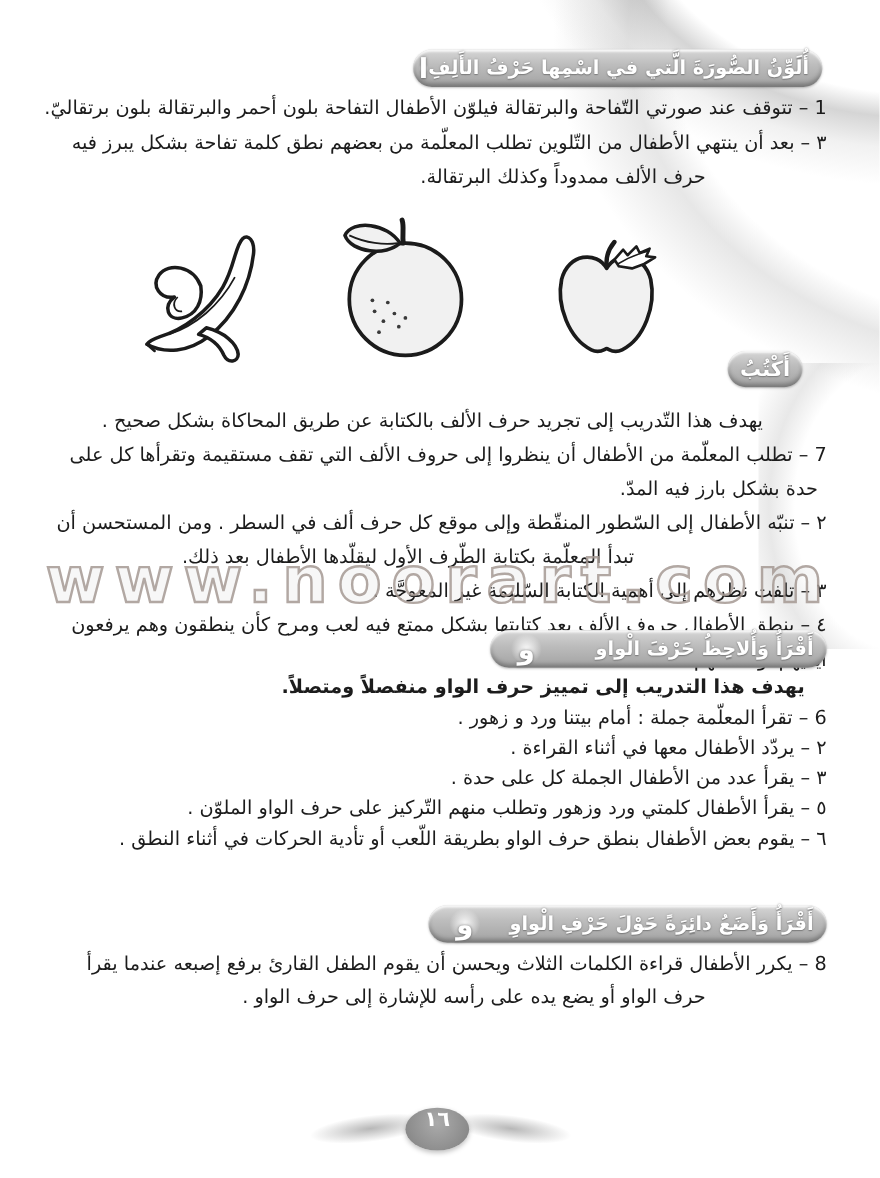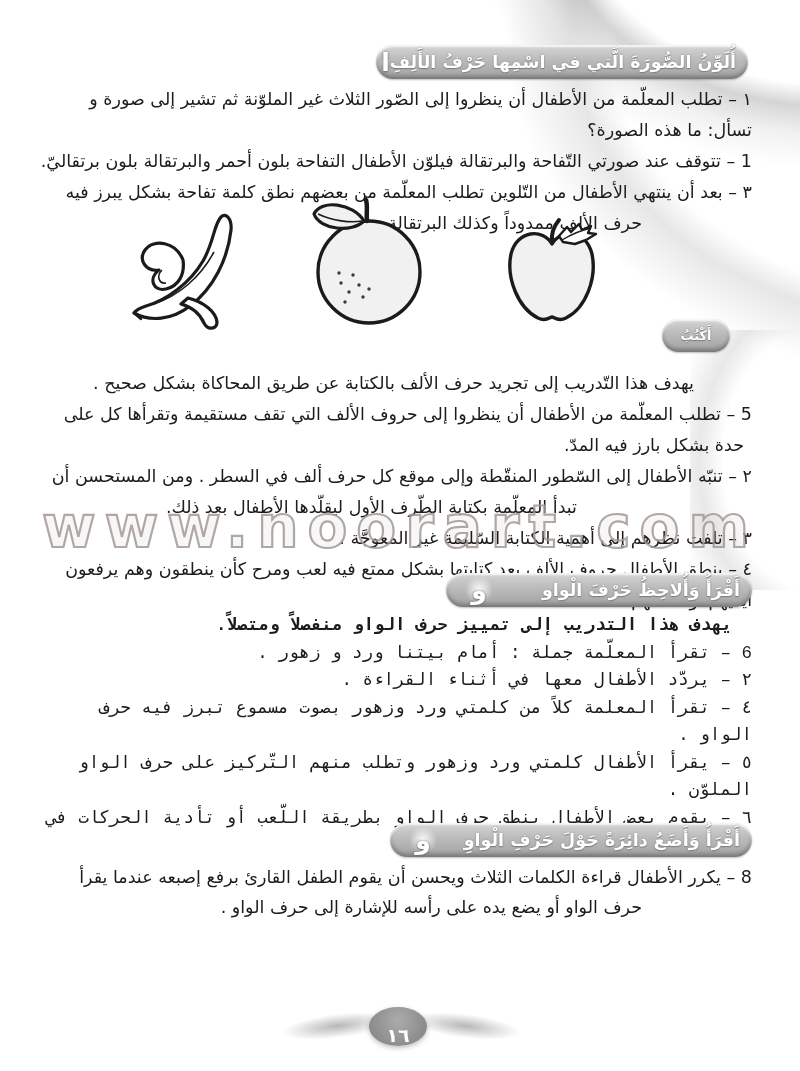--- a/index.html
+++ b/index.html
@@ -35,29 +35,29 @@
   }
   .banner-letter {
     width:42px; height:28px; display:flex; align-items:center; justify-content:center;
     border-radius:50%;
     background:radial-gradient(circle closest-side, rgba(255,255,255,.95), rgba(255,255,255,0));
     color:#ffffff; font-weight:bold; font-size:25px;
     text-shadow:0 1px 2px #6f6f6f, 0 0 3px #8a8a8a;
   }
   .banner-color  { top:45px;  right:52px; width:372px; }
   .banner-write  { top:319px; right:70px; width:68px; height:33px; justify-content:center; }
-  .banner-write .banner-title { flex:none; font-size:13px; }
+  .banner-write .banner-title { flex:none; font-size:19px; }
   .banner-read   { top:573px; right:48px; width:306px; }
   .banner-circle { top:823px; right:48px; width:362px; }
 
   
   .textblock { position:absolute; right:48px; left:40px; text-align:right; font-size:17.5px; }
   .sec1 { top:84px;  line-height:31px; }
   .sec2 { top:368px; line-height:31px; }
-  .sec3 { top:612px; line-height:27.5px;font-family:Liberation Mono, monospace; }
+  .sec3 { top:612px; line-height:27.5px; }
   .sec4 { top:862px; line-height:30px; }
   .intro   { padding-right:58px; }
   .intro-b { padding-right:20px; font-weight:bold; }
   .item    { }
   .hang-sm { padding-right:8px;   text-indent:-8px; }
   .hang-md { padding-right:110px; text-indent:-110px; }
   .hang-lg { padding-right:175px; text-indent:-175px; }
   .hang-xl { padding-right:215px; text-indent:-215px; }
 
   
@@ -75,21 +75,21 @@
     -webkit-text-stroke:2.2px rgba(164,153,147,.85);
     pointer-events:none; z-index:5;
   }
 
   
   .page-num-oval {
     position:absolute; left:369px; top:1007px; width:58px; height:39px;
     border-radius:50%;
     background:radial-gradient(circle at 50% 35%, #ababab, #888888 80%);
     box-shadow:0 2px 5px rgba(0,0,0,.25);
-    display:flex; align-items:flex-end; justify-content:center;
+    display:flex; align-items:flex-start; justify-content:center;
     color:#ffffff; font-size:19px; font-weight:bold; z-index:2;
   }
   .wing { position:absolute; height:24px; border-radius:50%; z-index:1;
     background:radial-gradient(ellipse closest-side, rgba(125,125,125,.55), rgba(125,125,125,0));
   }
   .wing-right { left:282px; top:1014px; width:110px; transform:rotate(-7deg); }
   .wing-left  { left:410px; top:1014px; width:110px; transform:rotate(7deg); }
 </style>
 </head>
 <body>
@@ -98,21 +98,20 @@
 
   <div class="deco-top"></div>
   <div class="deco-right"></div>
 
   <div class="banner banner-color">
     <span class="banner-title">أُلَوِّنُ الصُّورَةَ الَّتي في اسْمِها حَرْفُ الأَلِفِ</span>
     <span class="banner-letter">ا</span>
   </div>
 
   <div class="textblock sec1">
-    <div class="item">١ – تطلب المعلّمة من الأطفال أن ينظروا إلى الصّور الثلاث غير الملوّنة ثم تشير إلى صورة و تسأل: ما هذه الصورة؟</div>
     <div class="item">1 – تتوقف عند صورتي التّفاحة والبرتقالة فيلوّن الأطفال التفاحة بلون أحمر والبرتقالة بلون برتقاليّ.</div>
     <div class="item hang-md">٣ – بعد أن ينتهي الأطفال من التّلوين تطلب المعلّمة من بعضهم نطق كلمة تفاحة بشكل يبرز فيه حرف الألف ممدوداً وكذلك البرتقالة.</div>
   </div>
 
   <div class="fruit svg-banana">
     <svg width="128" height="130" viewBox="0 0 128 130" fill="none" xmlns="http://www.w3.org/2000/svg">
       <path d="M57,60 C50,42 28,38 19,50 C12,60 20,72 33,70 C22,78 27,92 40,89 C53,86 59,74 57,60 Z" fill="#ffffff" stroke="#1b1b1b" stroke-width="3.2" stroke-linejoin="round"></path>
       <path d="M36,70 C30,76 33,84 40,83" fill="none" stroke="#1b1b1b" stroke-width="1.6"></path>
       <path d="M8,113 C24,122 46,120 64,106 C88,88 102,58 105,30 C106,19 100,12 95,17 C88,24 88,42 77,61 C64,83 41,100 20,106 C14,108 10,110 8,113 Z" fill="#ffffff" stroke="#1b1b1b" stroke-width="3.2" stroke-linejoin="round"></path>
       <path d="M28,104 C52,96 74,78 88,52" fill="none" stroke="#1b1b1b" stroke-width="1.6"></path>
@@ -148,38 +147,38 @@
       <path d="M57,24 C67,18 77,14 86,12" fill="none" stroke="#1b1b1b" stroke-width="1.4"></path>
     </svg>
   </div>
 
   <div class="banner banner-write">
     <span class="banner-title">أَكْتُبُ</span>
   </div>
 
   <div class="textblock sec2">
     <div class="intro">يهدف هذا التّدريب إلى تجريد حرف الألف بالكتابة عن طريق المحاكاة بشكل صحيح .</div>
-    <div class="item hang-sm">5 – تطلب المعلّمة من الأطفال أن ينظروا إلى حروف الألف التي تقف مستقيمة وتقرأها كل على حدة بشكل بارز فيه المدّ.</div>
+    <div class="item hang-sm">7 – تطلب المعلّمة من الأطفال أن ينظروا إلى حروف الألف التي تقف مستقيمة وتقرأها كل على حدة بشكل بارز فيه المدّ.</div>
     <div class="item hang-lg">٢ – تنبّه الأطفال إلى السّطور المنقّطة وإلى موقع كل حرف ألف في السطر . ومن المستحسن أن تبدأ المعلّمة بكتابة الطّرف الأول ليقلّدها الأطفال بعد ذلك.</div>
     <div class="item">٣ – تلفت نظرهم إلى أهمية الكتابة السّليمة غير المعوجَّة .</div>
     <div class="item">٤ – ينطق الأطفال حروف الألف بعد كتابتها بشكل ممتع فيه لعب ومرح كأن ينطقون وهم يرفعون أيديهم أو أقلامهم.</div>
   </div>
 
   <div class="watermark">www.noorart.com</div>
 
   <div class="banner banner-read">
     <span class="banner-title">أَقْرَأُ وَأُلاحِظُ حَرْفَ الْواو</span>
     <span class="banner-letter">و</span>
   </div>
 
   <div class="textblock sec3">
     <div class="intro-b">يهدف هذا التدريب إلى تمييز حرف الواو منفصلاً ومتصلاً.</div>
     <div class="item">6 – تقرأ المعلّمة جملة : أمام بيتنا ورد و زهور .</div>
     <div class="item">٢ – يردّد الأطفال معها في أثناء القراءة .</div>
-    <div class="item">٤ – تقرأ المعلمة كلاً من كلمتي ورد وزهور بصوت مسموع تبرز فيه حرف الواو .</div>
+    <div class="item">٣ – يقرأ عدد من الأطفال الجملة كل على حدة .</div>
     <div class="item">٥ – يقرأ الأطفال كلمتي ورد وزهور وتطلب منهم التّركيز على حرف الواو الملوّن .</div>
     <div class="item">٦ – يقوم بعض الأطفال بنطق حرف الواو بطريقة اللّعب أو تأدية الحركات في أثناء النطق .</div>
   </div>
 
   <div class="banner banner-circle">
     <span class="banner-title">أَقْرَأُ وَأَضَعُ دائِرَةً حَوْلَ حَرْفِ الْواوِ</span>
     <span class="banner-letter">و</span>
   </div>
 
   <div class="textblock sec4">

